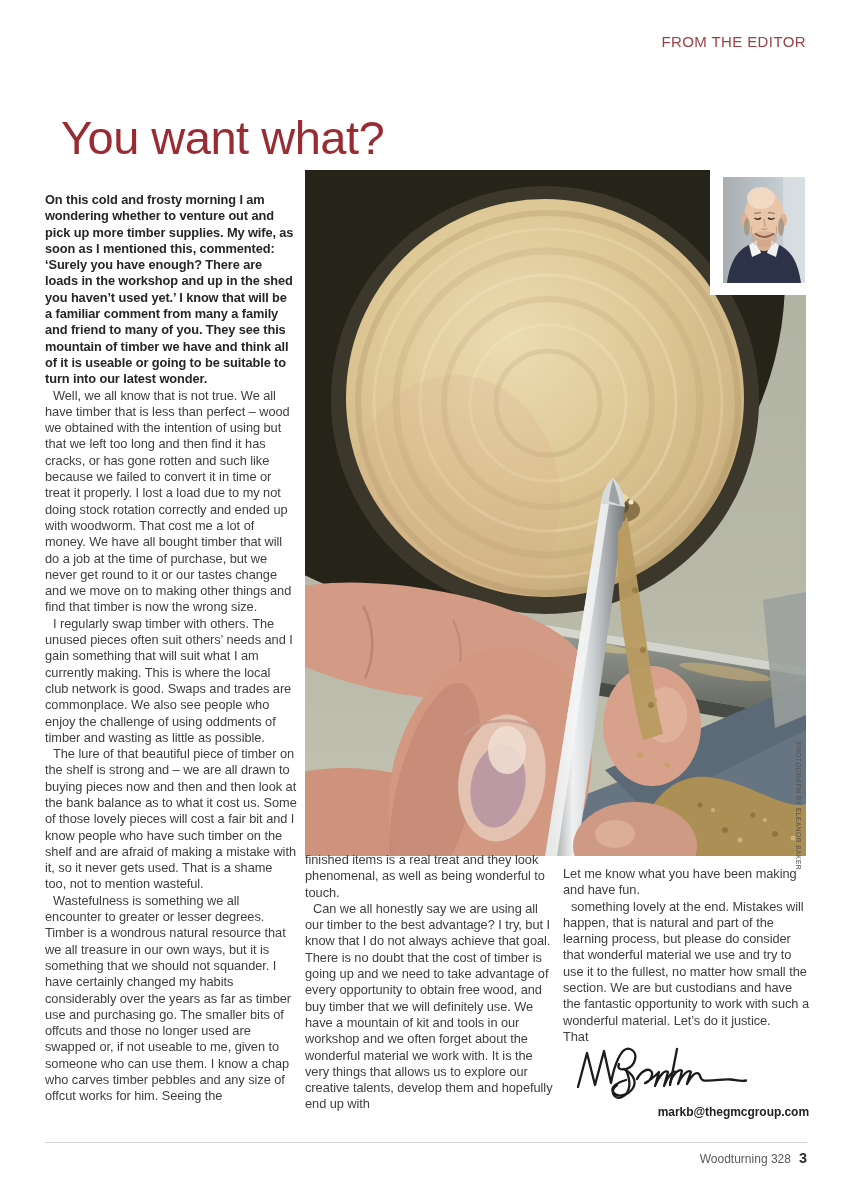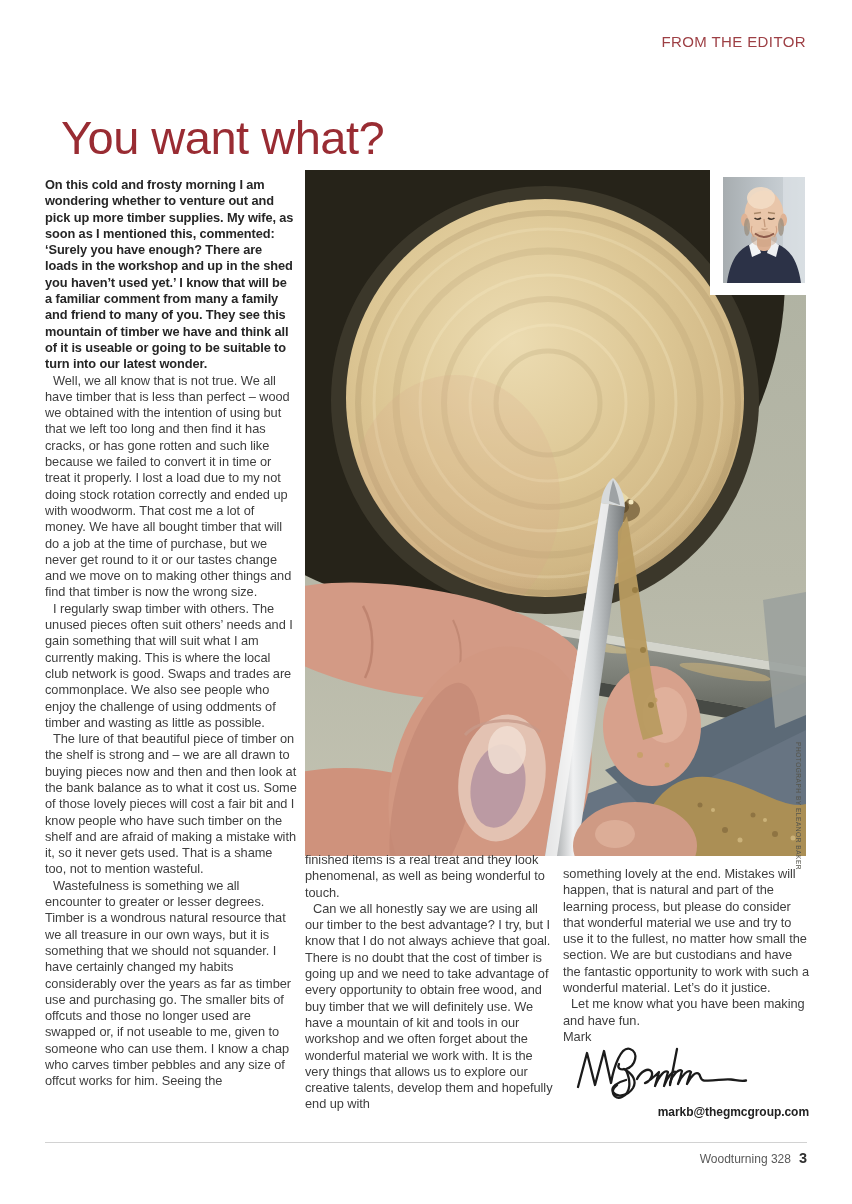--- a/index.html
+++ b/index.html
@@ -14,21 +14,21 @@
     color:#9d3f44; font-weight:400;
   }
   .title {
     position:absolute; left:43px; top:92px; width:500px;
     font-size:47px; font-weight:400; letter-spacing:-0.5px;
     color:#992c33;
   }
   .col { position:absolute; font-size:12.8px; line-height:16.3px; color:#3e3e3e; letter-spacing:-0.05px; }
   .col p { margin:0; }
   .col p + p { text-indent:8px; }
-  .col-left  { left:45px;  top:177px; width:252px; }
+  .col-left  { left:45px;  top:192px; width:252px; }
   .col-mid   { left:305px; top:852px; width:252px; }
   .col-right { left:563px; top:866px; width:246px; }
   .intro { font-weight:700; color:#262626; letter-spacing:-0.1px; }
   .photo-frame {
     position:absolute; left:305px; top:170px; width:501px; height:686px;
     overflow:visible;
   }
   .photo-credit {
     position:absolute; left:497px; top:572px; width:120px;
     transform:rotate(90deg); transform-origin:0 0;
@@ -230,23 +230,23 @@
       <path d="M53,49 Q55,55 51,60" stroke="#d1a183" stroke-width="1.1" fill="none"></path>
     </svg>
   </div>
 
   <div class="col col-mid">
     <p>finished items is a real treat and they look phenomenal, as well as being wonderful to touch.</p>
     <p>Can we all honestly say we are using all our timber to the best advantage? I try, but I know that I do not always achieve that goal. There is no doubt that the cost of timber is going up and we need to take advantage of every opportunity to obtain free wood, and buy timber that we will definitely use. We have a mountain of kit and tools in our workshop and we often forget about the wonderful material we work with. It is the very things that allows us to explore our creative talents, develop them and hopefully end up with</p>
   </div>
 
   <div class="col col-right">
+    <p>Let me know what you have been making and have fun.</p>
     <p>something lovely at the end. Mistakes will happen, that is natural and part of the learning process, but please do consider that wonderful material we use and try to use it to the fullest, no matter how small the section. We are but custodians and have the fantastic opportunity to work with such a wonderful material. Let’s do it justice.</p>
-    <p>Let me know what you have been making and have fun.</p>
-    <p class="signoff-name">Mark</p>
+    <p class="signoff-name">That</p>
     <div class="signature-wrap">
       <svg width="178" height="58" viewBox="0 0 178 58">
         <g fill="none" stroke="#1b1b1b" stroke-width="2.3" stroke-linecap="round" stroke-linejoin="round">
           <path d="M5,46 L14,12 L22,44 L31,10 L38,42
                    C41,25 48,5 57,8 C66,11 63,25 53,28 C47,29.5 44,27 46,23"></path>
           <path d="M51,28 C60,33 64,40 60,47 C55,55 44,57 40,51 C37,46 45,41 53,39"></path>
           <path d="M53,29 C58,40 58,52 49,56 C41,59.5 36,50 44,44"></path>
           <path d="M64,38 C68,30 75,27 78,30 C81,33 77,41 72,42 C76,40 82,35 86,31 L82,45
                    C86,35 92,28 95,31 L91,45 C95,35 100,29 103,31"></path>
           <path d="M104,8 L97,44"></path>

